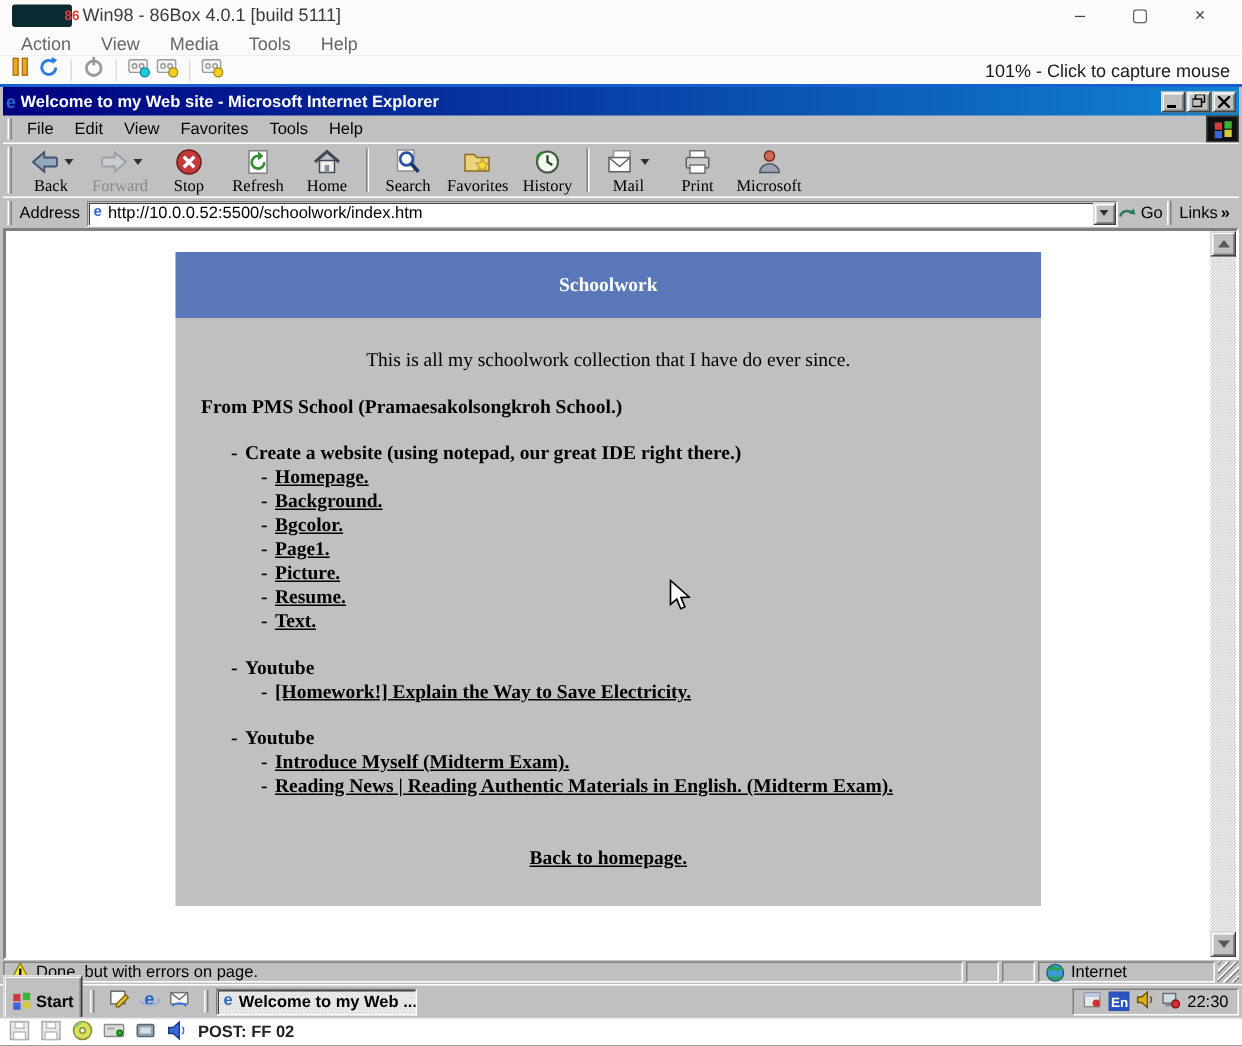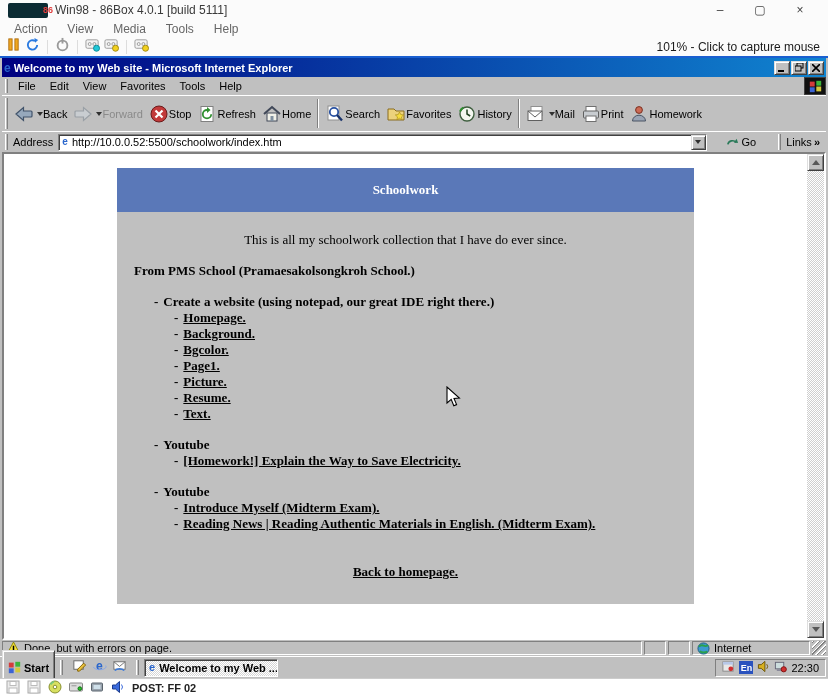--- a/index.html
+++ b/index.html
@@ -32,32 +32,32 @@
   .ie { flex:1; display:flex; flex-direction:column; background:#c0c0c0; padding:0 2px; }
   .ie-titlebar { height:19px; display:flex; align-items:center; gap:3px; padding:0 2px;
     background:linear-gradient(90deg,#000080,#1084d0); color:#fff; font-size:11px; font-weight:bold; }
   .ie-title-text { white-space:nowrap; overflow:hidden; flex:1; }
   .wbtns { display:flex; gap:1px; }
   .wbtn { width:16px; height:14px; display:flex; align-items:center; justify-content:center; }
   .ie-menubar { height:18px; display:flex; align-items:center; font-size:11px; color:#000; }
   .ie-menubar .menu-item { padding:1px 7px; }
   .throbber { margin-left:auto; width:22px; height:18px; background:#101010; display:flex; align-items:center; justify-content:center; border:1px solid #404040; }
   .ie-toolbar { height:36px; display:flex; align-items:center; border-top:1px solid #fff; }
-  .tbtn { min-width:46px; height:34px; display:flex; flex-direction:row; align-items:center; justify-content:center; font-size:11px; color:#000; padding:0 3px; }
+  .tbtn { min-width:46px; height:34px; display:flex; flex-direction:column; align-items:center; justify-content:center; font-size:11px; color:#000; padding:0 3px;font-family:Liberation Serif, serif; }
   .tbtn .ticon { height:20px; display:flex; align-items:center; }
   .tbtn svg { width:20px; height:20px; }
   .tbtn.disabled { color:#8a8a8a; }
   .drop { width:0; height:0; border-left:3px solid transparent; border-right:3px solid transparent; border-top:4px solid #303030; margin-left:3px; }
   .tsep { width:2px; align-self:stretch; margin:3px 3px; border-left:1px solid #808080; border-right:1px solid #fff; }
   .ie-address { height:21px; display:flex; align-items:center; font-size:11px; border-top:1px solid #fff; padding-right:2px; }
   .addr-label { padding:0 5px 0 2px; }
   .addr-field { flex:1; height:17px; background:#fff; display:flex; align-items:center; gap:4px; padding-left:3px; border:1px solid; border-color:#808080 #fff #fff #808080; box-shadow:inset 1px 1px 0 #404040; }
   .addr-text { flex:1; font-size:11px; white-space:nowrap; overflow:hidden; }
   .addr-drop { width:15px; height:15px; display:flex; align-items:center; justify-content:center; }
-  .go-area { display:flex; align-items:center; gap:3px; padding:0 19px; }
+  .go-area { display:flex; align-items:center; gap:3px; padding:0 0; }
   .links-area { display:flex; align-items:flex-start; gap:2px; padding:0 4px 0 2px; }
   .chev { font-weight:bold; font-size:11px; }
 
   
   .ie-content { flex:1; display:flex; background:#fff; overflow:hidden;
     border:2px solid; border-color:#808080 #fff #fff #808080; }
   .ie-page { flex:1; overflow:hidden; font-family:"Liberation Serif","DejaVu Serif",serif; }
   .vscroll { width:17px; display:flex; flex-direction:column; justify-content:space-between;
     background-color:#cfcfcf;
     background-image:linear-gradient(45deg,#fff 25%,transparent 25% 75%,#fff 75%),linear-gradient(45deg,#fff 25%,transparent 25% 75%,#fff 75%);
@@ -315,21 +315,21 @@
           </div>
           <span>Print</span>
         </div>
         <div class="tbtn">
           <div class="ticon">
             <svg viewBox="0 0 20 20">
               <circle cx="10" cy="6" r="3.4" fill="#cc6a55" stroke="#7a3020"></circle>
               <path d="M3.5 17 a6.5 5.8 0 0 1 13 0 Z" fill="#9aa4b4" stroke="#4a5464"></path>
             </svg>
           </div>
-          <span>Homework</span>
+          <span>Microsoft</span>
         </div>
       </div>
 
     <div class="ie-address">
       <div class="handle"></div>
       <span class="addr-label">Address</span>
       <div class="addr-field">
         <span class="eicon" style="font-size:10px">e</span>
         <span class="addr-text">http://10.0.0.52:5500/schoolwork/index.htm</span>
         <span class="addr-drop raised">

